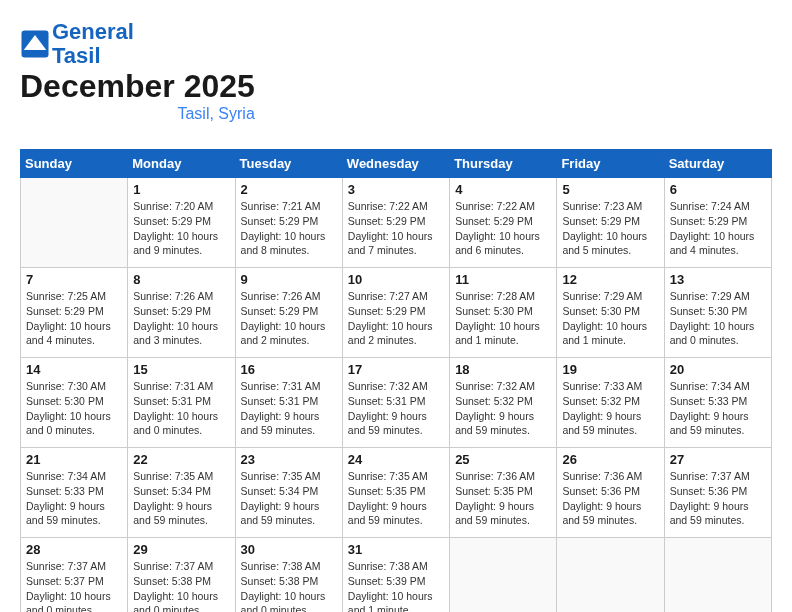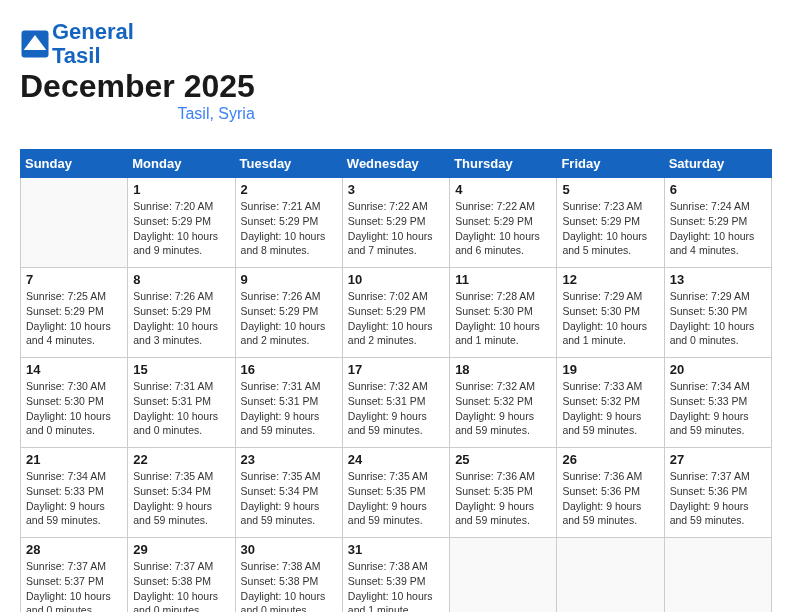--- a/index.html
+++ b/index.html
@@ -185,21 +185,21 @@
         </td>
         <td>
           <span class="day-num">9</span>
           <div class="day-info" style="white-space: pre-line;">Sunrise: 7:26 AM
 Sunset: 5:29 PM
 Daylight: 10 hours
 and 2 minutes.</div>
         </td>
         <td>
           <span class="day-num">10</span>
-          <div class="day-info" style="white-space: pre-line;">Sunrise: 7:02 AM
+          <div class="day-info" style="white-space: pre-line;">Sunrise: 7:27 AM
 Sunset: 5:29 PM
 Daylight: 10 hours
 and 2 minutes.</div>
         </td>
         <td>
           <span class="day-num">11</span>
           <div class="day-info" style="white-space: pre-line;">Sunrise: 7:28 AM
 Sunset: 5:30 PM
 Daylight: 10 hours
 and 1 minute.</div>

